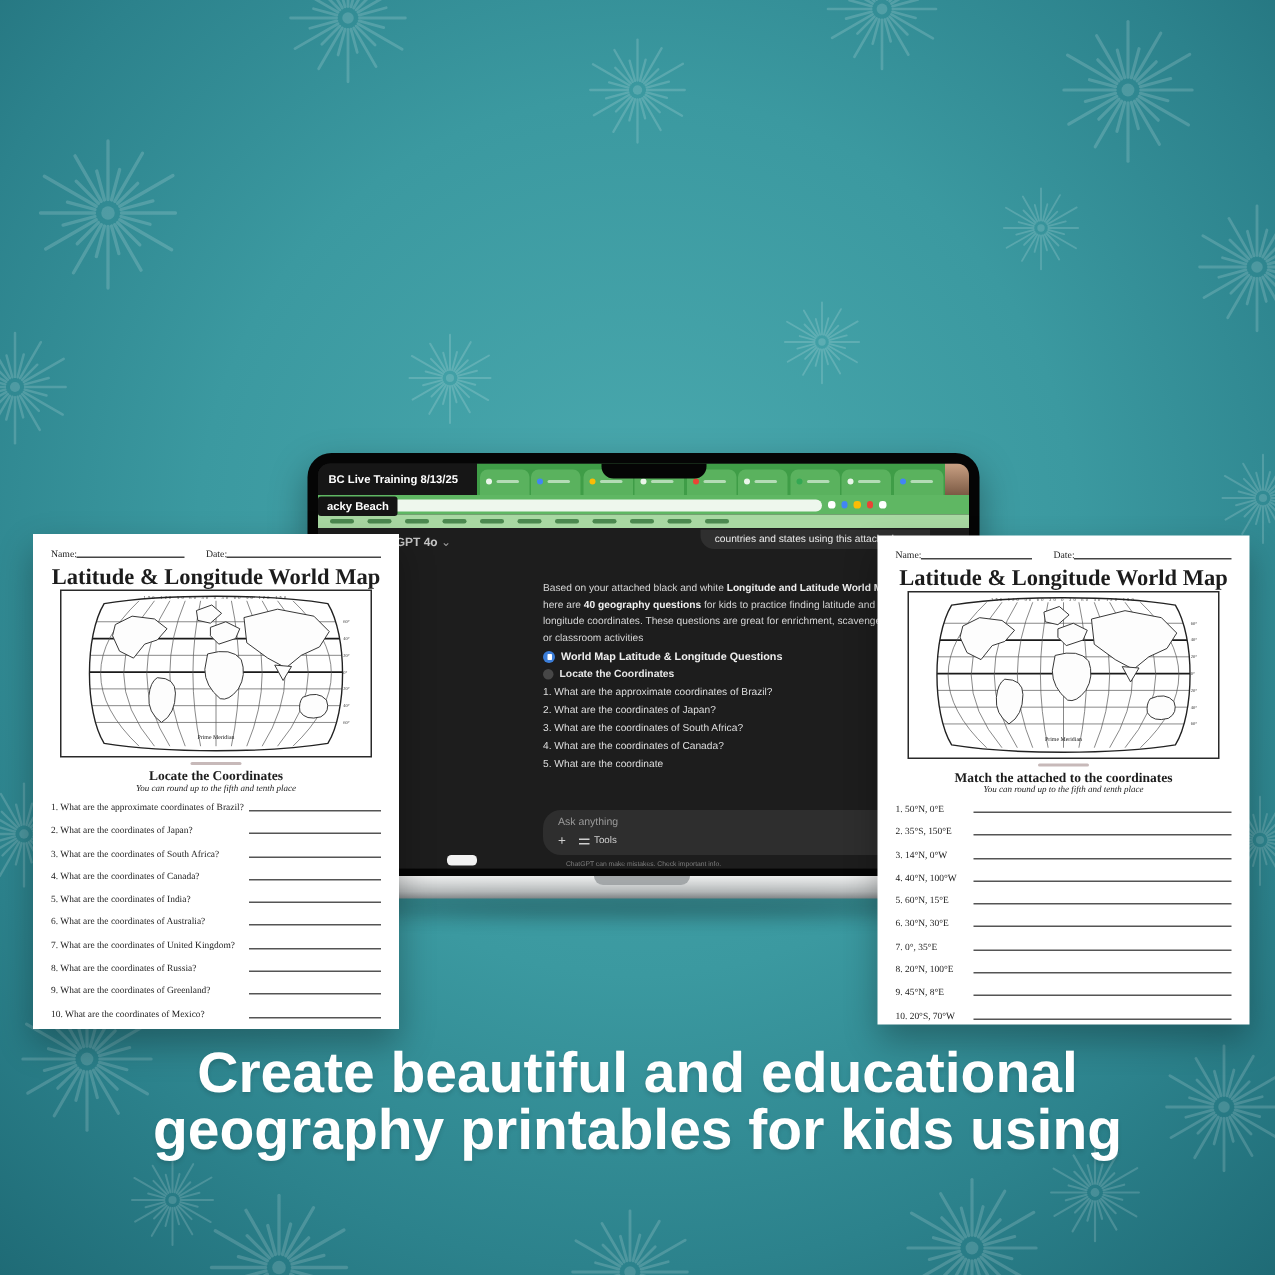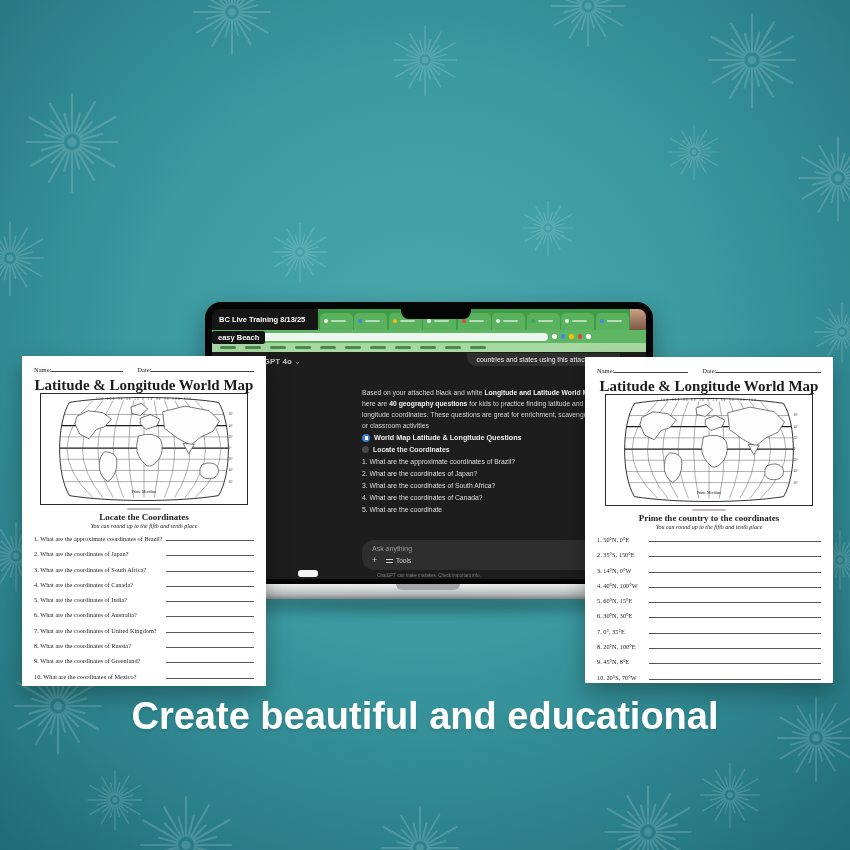--- a/index.html
+++ b/index.html
@@ -278,21 +278,21 @@
           <i class="bm"></i>
         <i class="bm"></i>
           <i class="bm"></i>
         <i class="bm"></i>
           <i class="bm"></i>
         <i class="bm"></i>
           <i class="bm"></i>
         <i class="bm"></i>
       </div>
       <div class="tooltip">
-        <span>easy Beach</span>
+        <span>acky Beach</span>
       </div>
 
       <div class="chat">
         <div class="model">
           <span>ChatGPT 4o</span>
           <span class="chev">⌄</span>
         </div>
         <div class="bubble">
           <span>countries and states using this attached map</span>
         </div>
@@ -406,21 +406,21 @@
       <span style="margin-left:14px">Date:</span>
       <span class="nd-line" style="flex:1"></span>
     </div>
     <div class="ws-title">Latitude &amp; Longitude World Map Questions</div>
     <div class="map-box" style="left:20px;width:208px">
       <svg viewBox="0 0 212 118">
           <use href="#worldmap"></use>
         </svg>
     </div>
     <div class="watermark"></div>
-    <div class="sec-title">Prime the country to the coordinates</div>
+    <div class="sec-title">Match the attached to the coordinates</div>
     <div class="sec-sub">You can round up to the fifth and tenth place</div>
     <div class="q-list">
       <div class="q-row">
           <span class="q-text">1. 50°N, 0°E</span>
           <span class="c-blank"></span>
         </div>
       <div class="q-row">
           <span class="q-text">2. 35°S, 150°E</span>
           <span class="c-blank"></span>
         </div>
@@ -454,15 +454,16 @@
         </div>
       <div class="q-row">
           <span class="q-text">10. 20°S, 70°W</span>
           <span class="c-blank"></span>
         </div>
     </div>
   </div>
 
   <div class="caption">
     <div>Create beautiful and educational</div>
+    <div>geography printables for kids using</div>
   </div>
 
 </div>
 
 </body></html>

